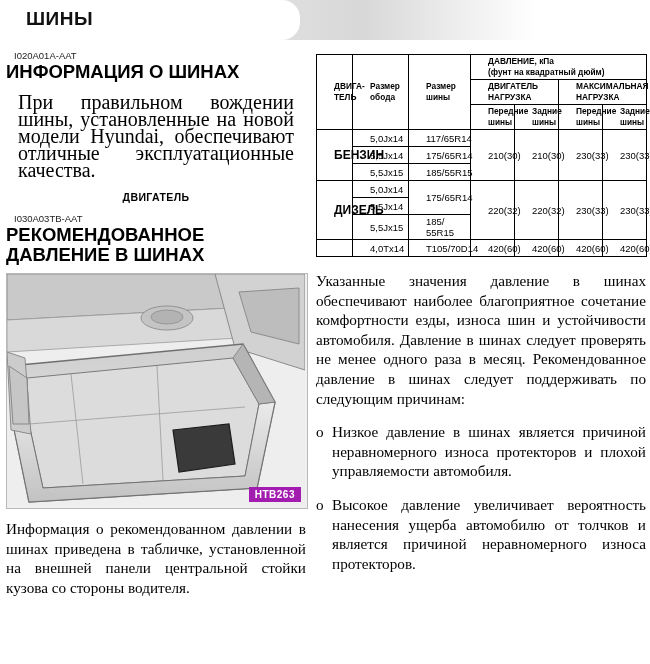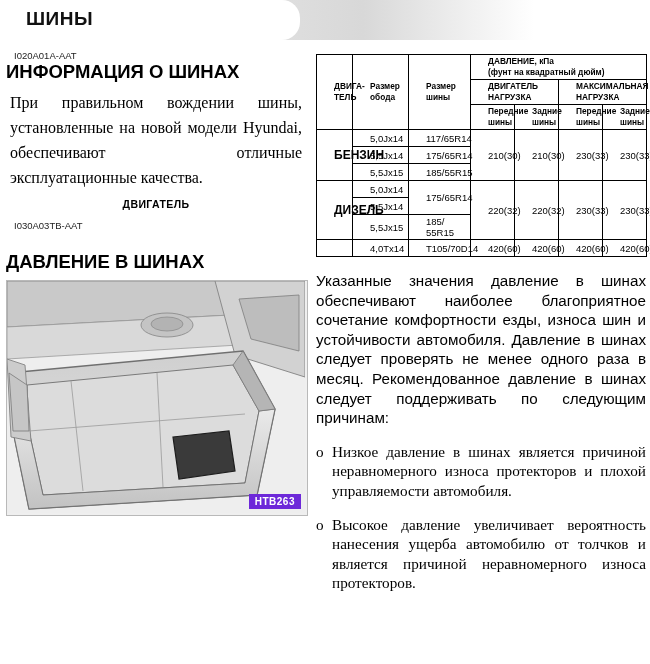--- a/index.html
+++ b/index.html
@@ -57,24 +57,24 @@
   .section-title {
     font-family: "Liberation Sans", sans-serif;
     font-weight: bold;
     font-size: 18.5px;
     line-height: 20px;
     color: #000;
     margin: 0 0 8px 0;
   }
   .body-text {
     font-family: "Liberation Serif", serif;
-    font-size: 16px;
-    line-height: 25px;
+    font-size: 20px;
+    line-height: 17px;
     text-align: justify;
-    margin: 4px;
+    margin: 12px;
   }
   .engine-caption {
     font-family: "Liberation Sans", sans-serif;
     font-weight: bold;
     font-size: 10.5px;
     text-align: center;
     margin-top: 8px;
     letter-spacing: 0.4px;
   }
 
@@ -83,21 +83,21 @@
     position: relative;
     width: 300px; height: 234px;
     margin-top: 6px;
     border: 1px solid #b9b9b9;
     background: #efefef;
     overflow: hidden;
   }
   .illus-code {
     position: absolute;
     right: 6px; bottom: 6px;
-    background: #6d28d9;
+    background: #a21caf;
     color: #fff;
     font-family: "Liberation Sans", sans-serif;
     font-size: 10px;
     font-weight: bold;
     padding: 2px 6px;
     letter-spacing: 0.5px;
   }
 
   .caption-text {
     font-family: "Liberation Serif", serif;
@@ -132,21 +132,21 @@
   }
   table.tire-table th {
     font-weight: bold;
   }
   .cell-small { font-size: 8.3px; line-height: 10px; }
   .cell-val { font-size: 9.5px; }
   .cell-side { font-size: 12px; font-weight: bold; }
   .rowh { height: 17px; }
 
   .right-text {
-    font-family: Liberation Sans, sans-serif;
+    font-family: Liberation Serif, serif;
     font-size: 15.2px;
     line-height: 19.6px;
     text-align: justify;
     margin: 14px 0 13px 0;
   }
   .bullet-row {
     display: flex;
     margin-top: 14px;
   }
   .bullet-mark {
@@ -176,21 +176,21 @@
 
   <div class="code-label">I020A01A-AAT</div>
   <div class="section-title">ИНФОРМАЦИЯ О ШИНАХ</div>
   <p class="body-text">При правильном вождении шины, установленные на новой модели Hyundai, обеспечивают отличные эксплуатационные качества.</p>
   <div class="engine-caption">ДВИГАТЕЛЬ</div>
 
   <div style="height:10px"></div>
 
   <div class="code-label">I030A03TB-AAT</div>
   <div class="section-title">
-    <br>
+    <span>РЕКОМЕНДОВАННОЕ</span><br>
     <span>ДАВЛЕНИЕ В ШИНАХ</span>
   </div>
 
   <div class="illus-wrap">
     <svg width="298" height="232" viewBox="0 0 298 232">
       <defs>
         <linearGradient id="gBody" x1="0" y1="0" x2="0" y2="1">
           <stop offset="0%" stop-color="#d7d7d7"></stop>
           <stop offset="100%" stop-color="#bdbdbd"></stop>
         </linearGradient>
@@ -227,20 +227,21 @@
       <path d="M22,150 L238,133" fill="none" stroke="#9a9a9a" stroke-width="0.8"></path>
 
       <path d="M166,156 L222,150 L228,190 L172,198 Z" fill="#3a3a3a" stroke="#1d1d1d" stroke-width="1.2"></path>
 
       <path d="M236,70 L268,128 L252,130 L226,84 Z" fill="#b5b5b5" stroke="#7a7a7a" stroke-width="0.8"></path>
       <path d="M2,92 L20,104 L22,150 L6,150 Z" fill="#c6c6c6" stroke="#7a7a7a" stroke-width="0.8"></path>
     </svg>
     <div class="illus-code">HTB263</div>
   </div>
 
+  <p class="caption-text">Информация о рекомендованном давлении в шинах приведена в табличке, установленной на внешней панели центральной стойки кузова со стороны водителя.</p>
 </div>
 
 <div class="col-right">
 
   <table class="tire-table">
     <colgroup>
       <col style="width:36px">
       <col style="width:56px">
       <col style="width:62px">
       <col style="width:44px">

